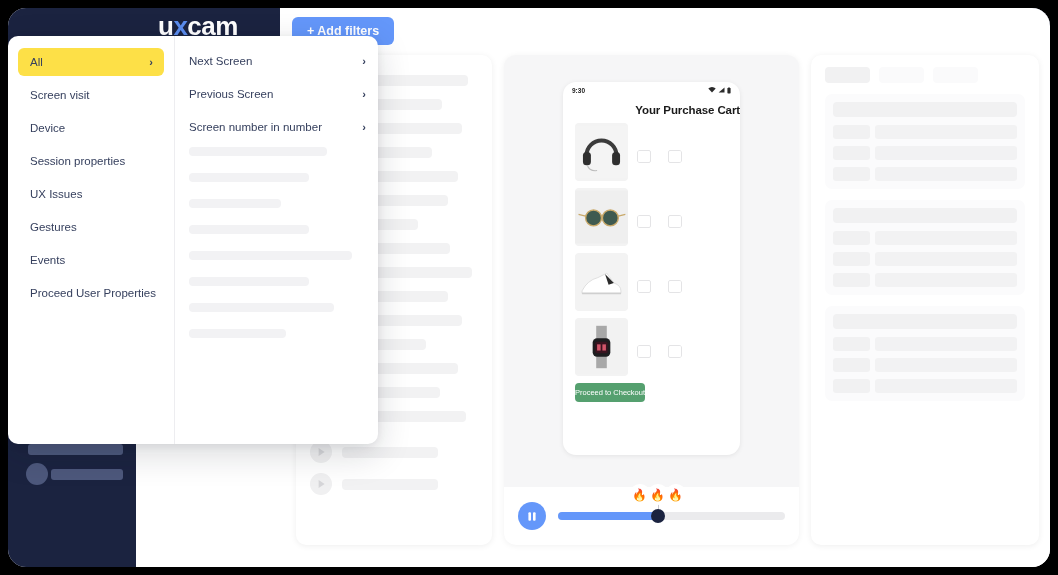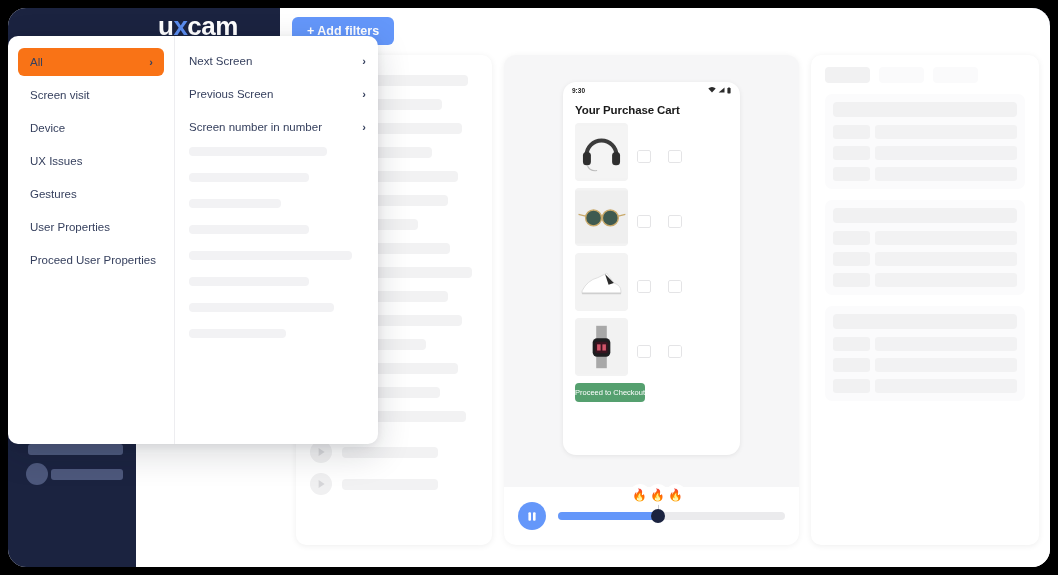--- a/index.html
+++ b/index.html
@@ -147,20 +147,21 @@
     color: #1b1b1b;
     font-weight: 600;
   }
   .status-icons { display: flex; align-items: center; gap: 2px; }
   .phone-title {
     font-size: 11.5px;
     font-weight: 700;
     color: #1a1a1a;
     margin: 6px 0 7px 12px;
     letter-spacing: -0.1px;
+    text-align: right;
   }
   .cart-item {
     display: flex;
     gap: 9px;
     padding: 0 11px 0 12px;
     margin-bottom: 7px;
   }
   .item-thumb {
     width: 53px; height: 58px;
     border-radius: 4px;
@@ -336,21 +337,21 @@
     display: flex; align-items: center;
     justify-content: space-between;
     padding: 0 11px 0 12px;
     border-radius: 6px;
     font-size: 11.5px;
     color: #36405e;
     margin-bottom: 5px;
     cursor: pointer;
     white-space: nowrap;
   }
-  .cat-item.active { background: #f97316; }
+  .cat-item.active { background: #fde047; }
   .chev {
     color: #36405e;
     font-size: 11px;
     font-weight: 700;
     line-height: 1;
   }
   .pop-right { flex: 1 1 auto; padding: 12px 12px 0 14px; }
   .search-box {
     height: 28px;
     background: #f4f4f6;
@@ -614,27 +615,30 @@
             <span>All</span>
             <span class="chev">›</span>
           </div>
           <div class="cat-item">
             <span>Screen visit</span>
           </div>
           <div class="cat-item">
             <span>Device</span>
           </div>
           <div class="cat-item">
+            <span>Session properties</span>
+          </div>
+          <div class="cat-item">
             <span>UX Issues</span>
           </div>
           <div class="cat-item">
             <span>Gestures</span>
           </div>
           <div class="cat-item">
-            <span>User Properties</span>
+            <span>Events</span>
           </div>
           <div class="cat-item">
             <span>Proceed User Properties</span>
           </div>
         </div>
     </div>
 
     <div class="pop-right">
       <div id="filter-list">
           <div class="filter-item">

